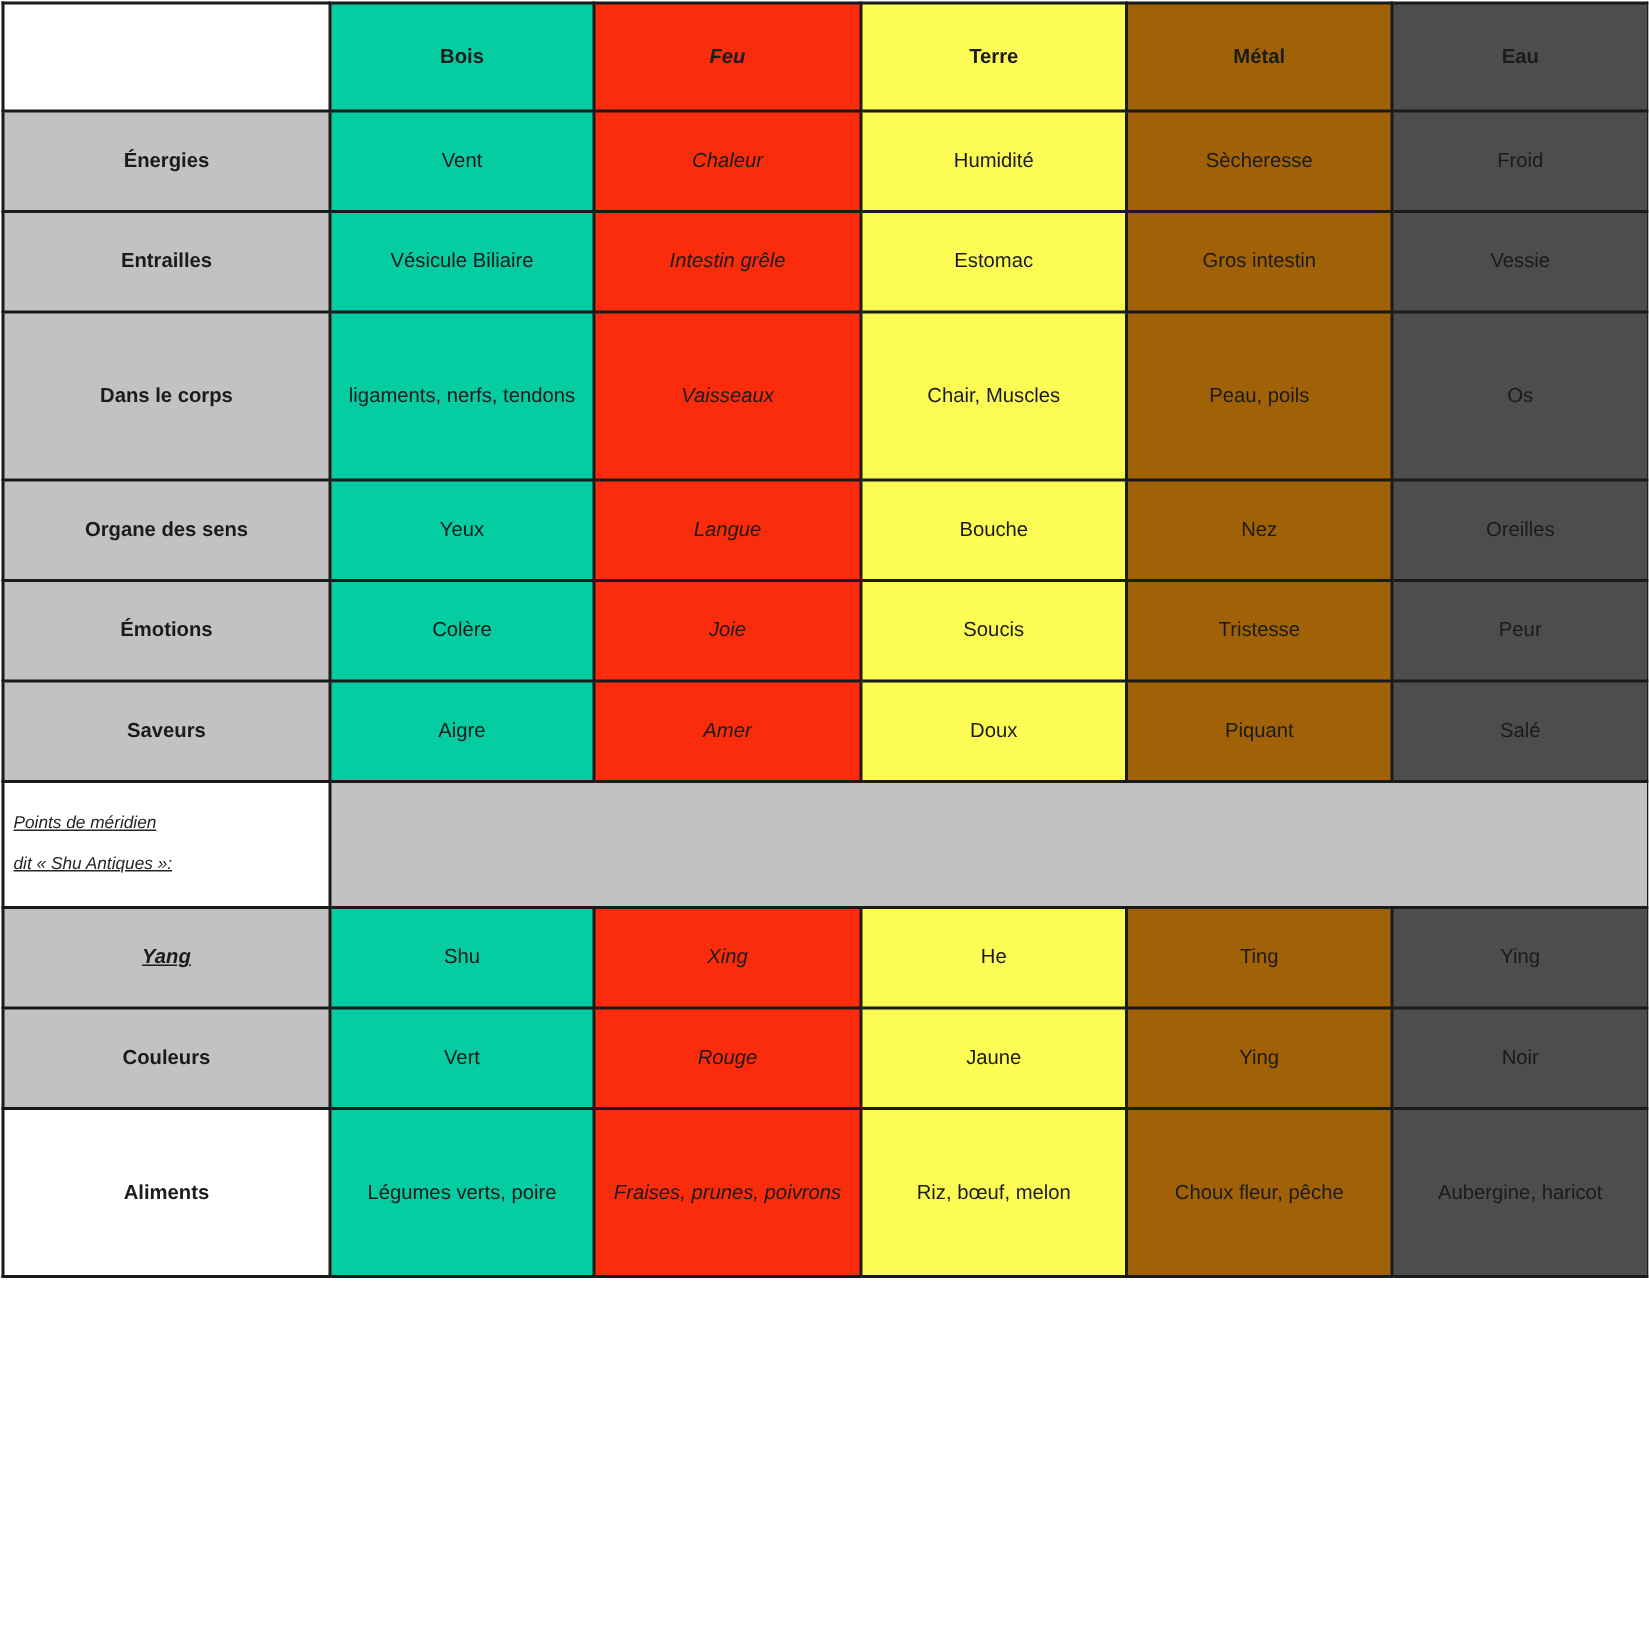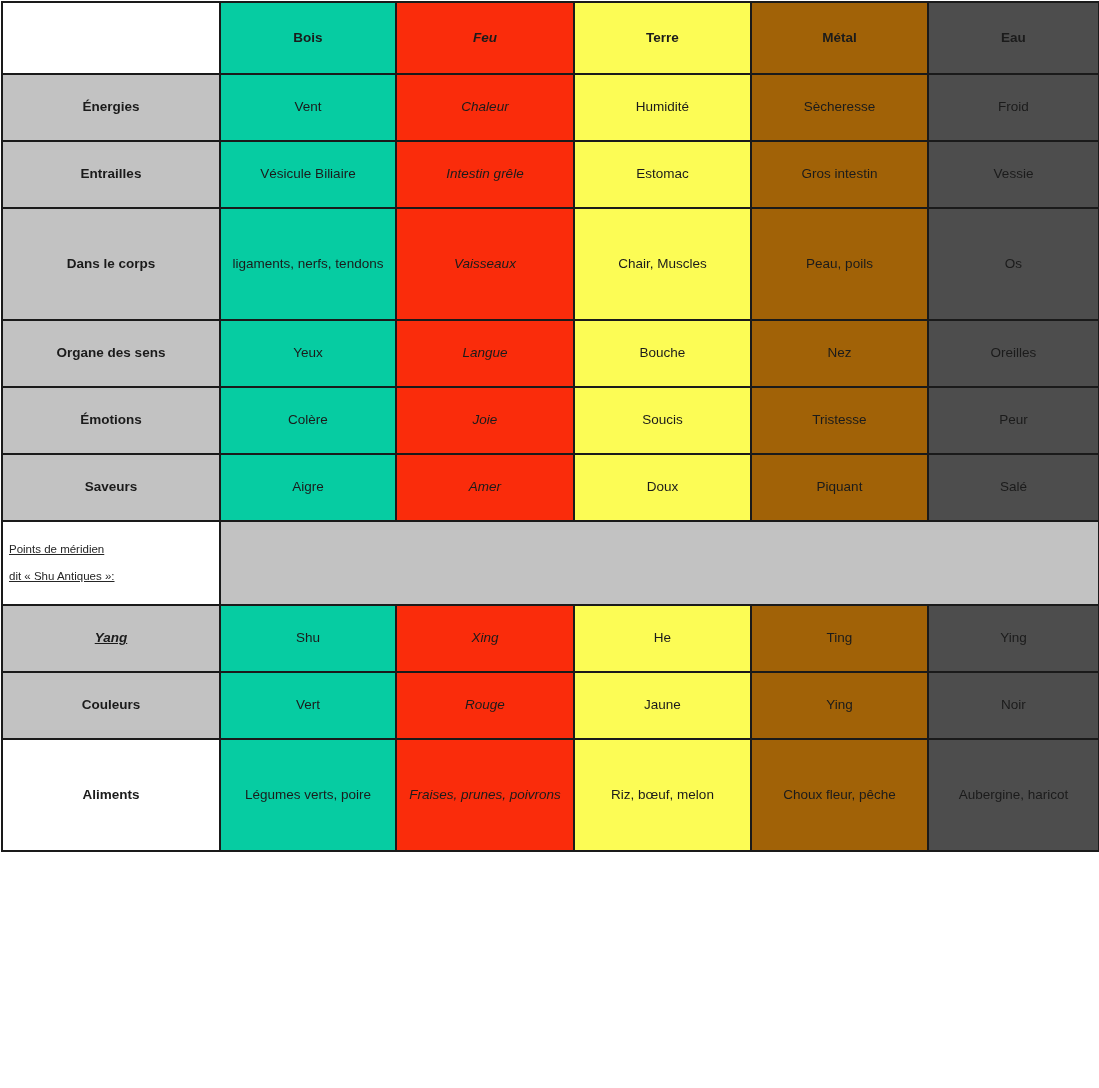--- a/index.html
+++ b/index.html
@@ -74,20 +74,21 @@
     font-weight: bold;
     font-size: 14.5px;
   }
   td.merid {
     text-align: left;
     vertical-align: middle;
     padding-left: 18px;
   }
   td.merid .merid-line {
     display: block;
+    font-style: italic;
     text-decoration: underline;
     font-size: 11.5px;
     color: #262626;
     line-height: 1.2;
     width: max-content;
     max-width: 100%;
   }
   td.merid .merid-line + .merid-line { margin-top: 13px; }
   td.merid-blank { background: #c2c2c2; }
 

